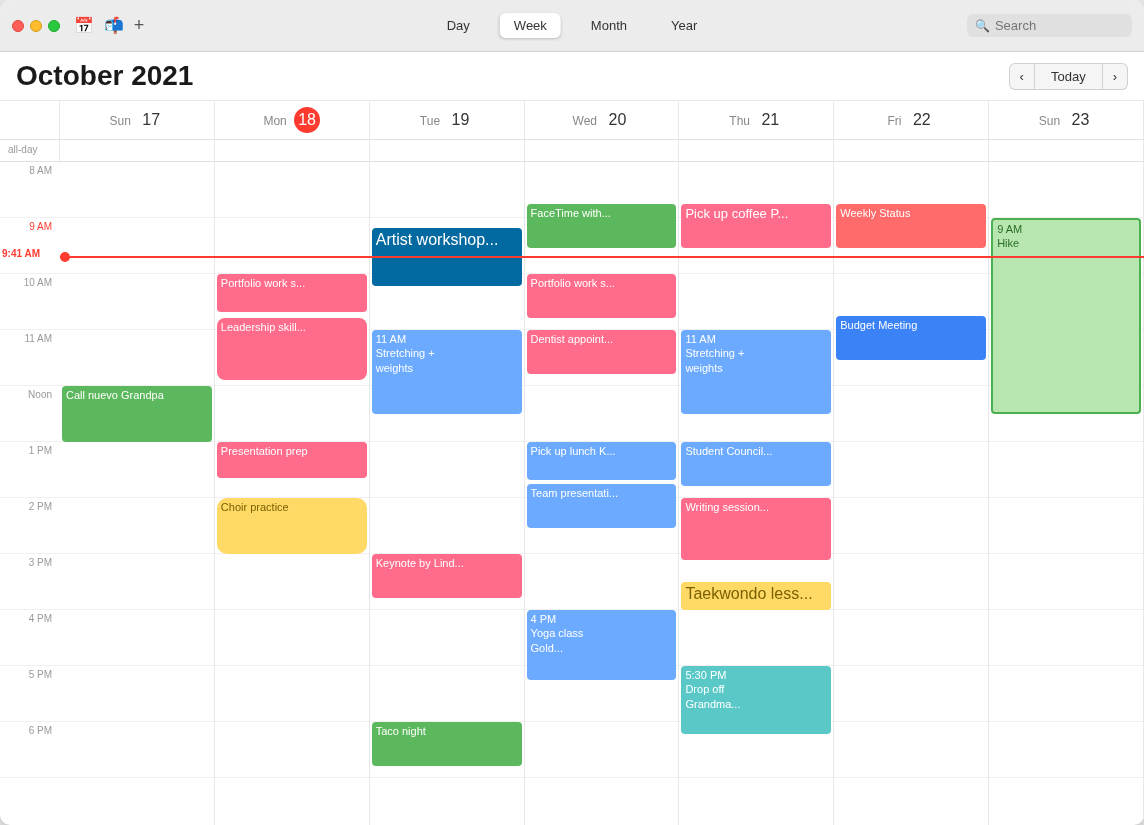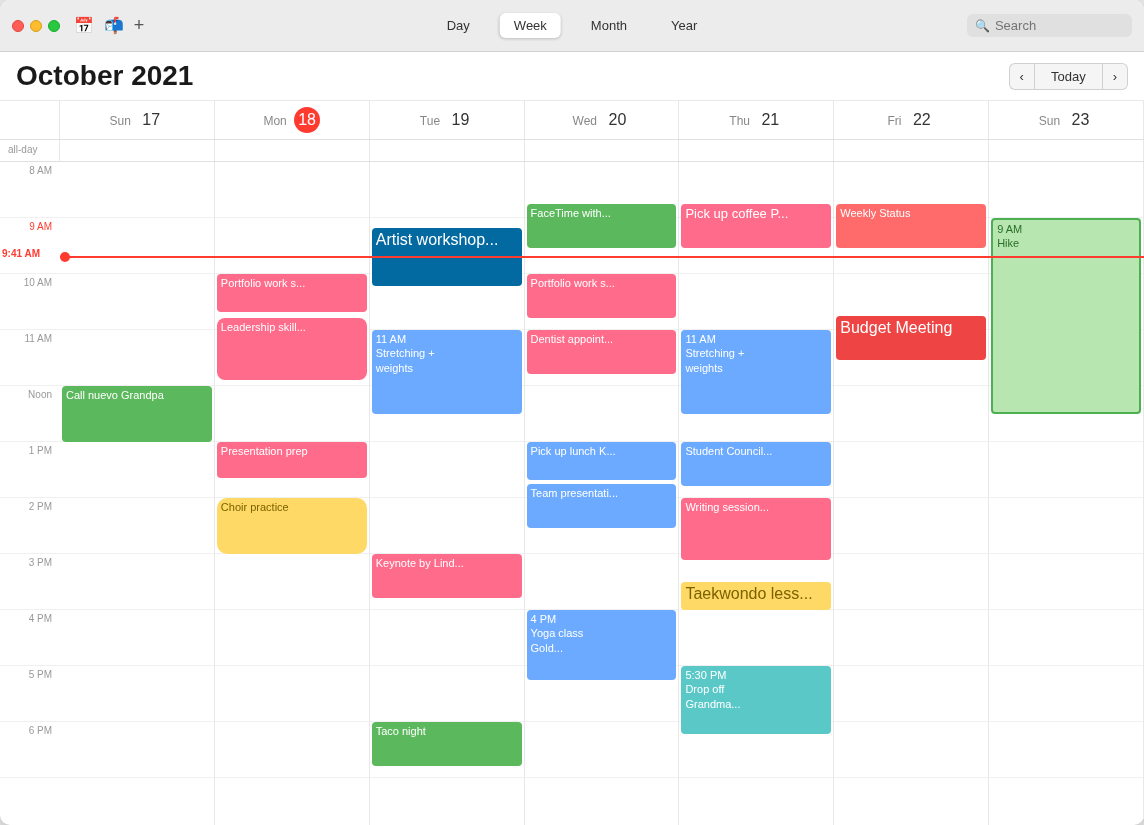--- a/index.html
+++ b/index.html
@@ -428,21 +428,21 @@
           <div style="position: absolute; top: 112px; width: 100%; height: 56px; border-bottom: 1px solid rgb(240, 240, 240);"></div>
           <div style="position: absolute; top: 168px; width: 100%; height: 56px; border-bottom: 1px solid rgb(240, 240, 240);"></div>
           <div style="position: absolute; top: 224px; width: 100%; height: 56px; border-bottom: 1px solid rgb(240, 240, 240);"></div>
           <div style="position: absolute; top: 280px; width: 100%; height: 56px; border-bottom: 1px solid rgb(240, 240, 240);"></div>
           <div style="position: absolute; top: 336px; width: 100%; height: 56px; border-bottom: 1px solid rgb(240, 240, 240);"></div>
           <div style="position: absolute; top: 392px; width: 100%; height: 56px; border-bottom: 1px solid rgb(240, 240, 240);"></div>
           <div style="position: absolute; top: 448px; width: 100%; height: 56px; border-bottom: 1px solid rgb(240, 240, 240);"></div>
           <div style="position: absolute; top: 504px; width: 100%; height: 56px; border-bottom: 1px solid rgb(240, 240, 240);"></div>
           <div style="position: absolute; top: 560px; width: 100%; height: 56px; border-bottom: 1px solid rgb(240, 240, 240);"></div>
           <div style="position: absolute; top: 42px; height: 44px; left: 2px; right: 2px; border-radius: 4px; padding: 2px 4px; font-size: 11px; font-weight: 500; overflow: hidden; cursor: pointer; z-index: 5; white-space: pre-line; line-height: 1.3; background: rgb(255, 107, 107); color: rgb(255, 255, 255);">Weekly Status</div>
-          <div style="position: absolute; top: 154px; height: 44px; left: 2px; right: 2px; border-radius: 4px; padding: 2px 4px; font-size: 16px; font-weight: 500; overflow: hidden; cursor: pointer; z-index: 5; white-space: pre-line; line-height: 1.3; background: #ef4444; color: rgb(255, 255, 255);">Budget Meeting</div>
+          <div style="position: absolute; top: 154px; height: 44px; left: 2px; right: 2px; border-radius: 4px; padding: 2px 4px; font-size: 11px; font-weight: 500; overflow: hidden; cursor: pointer; z-index: 5; white-space: pre-line; line-height: 1.3; background: #3b82f6; color: rgb(255, 255, 255);">Budget Meeting</div>
         </div>
       <div id="day-col-sat" class="day-column" style="position: relative; border-right: 1px solid rgb(232, 232, 232); height: 672px;">
           <div style="position: absolute; top: 0px; width: 100%; height: 56px; border-bottom: 1px solid rgb(240, 240, 240);"></div>
           <div style="position: absolute; top: 56px; width: 100%; height: 56px; border-bottom: 1px solid rgb(240, 240, 240);"></div>
           <div style="position: absolute; top: 112px; width: 100%; height: 56px; border-bottom: 1px solid rgb(240, 240, 240);"></div>
           <div style="position: absolute; top: 168px; width: 100%; height: 56px; border-bottom: 1px solid rgb(240, 240, 240);"></div>
           <div style="position: absolute; top: 224px; width: 100%; height: 56px; border-bottom: 1px solid rgb(240, 240, 240);"></div>
           <div style="position: absolute; top: 280px; width: 100%; height: 56px; border-bottom: 1px solid rgb(240, 240, 240);"></div>
           <div style="position: absolute; top: 336px; width: 100%; height: 56px; border-bottom: 1px solid rgb(240, 240, 240);"></div>
           <div style="position: absolute; top: 392px; width: 100%; height: 56px; border-bottom: 1px solid rgb(240, 240, 240);"></div>

